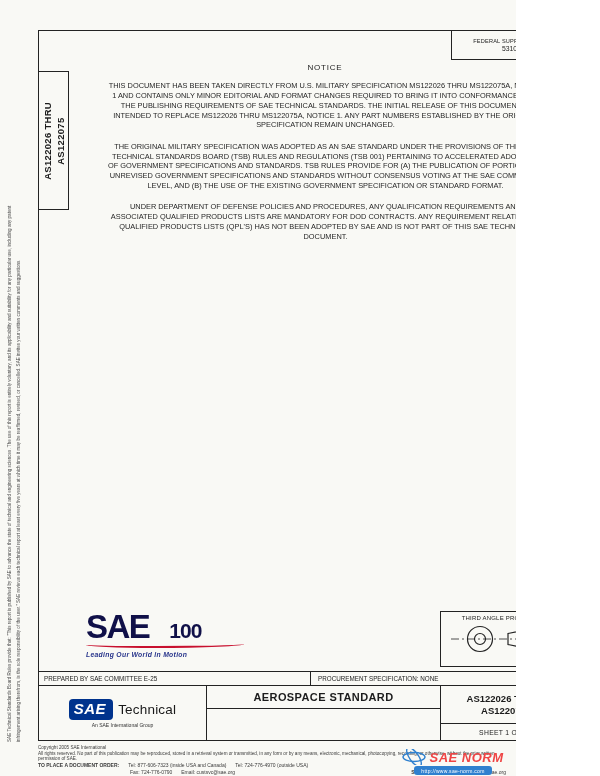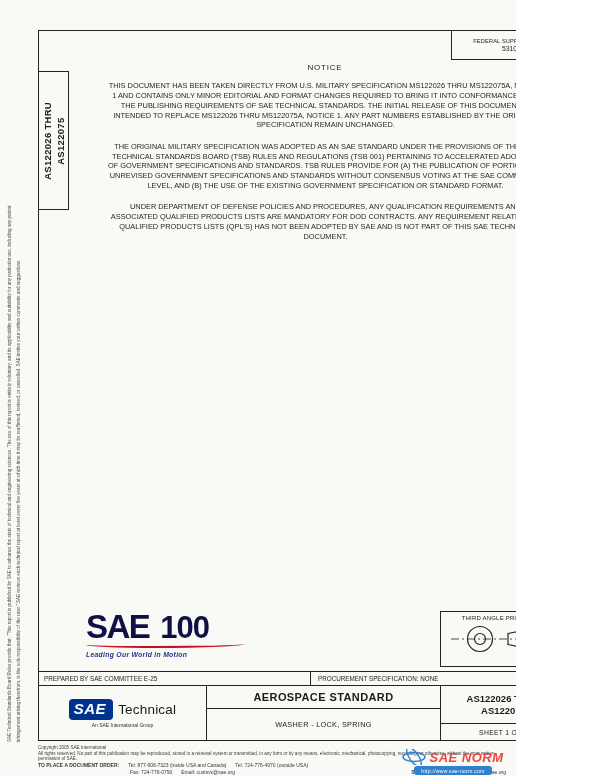--- a/index.html
+++ b/index.html
@@ -25,21 +25,21 @@
   .left-margin{position:absolute;left:6px;top:182px;width:19px;height:560px;writing-mode:vertical-rl;
                transform:rotate(180deg);font-size:4.6px;line-height:8.5px;color:#4a4a4a;}
   .rot-right{position:absolute;left:550px;writing-mode:vertical-rl;transform:rotate(180deg);
              font-size:6.6px;letter-spacing:.8px;color:#2b2b2b;white-space:nowrap;}
   .reaffirmed{top:468px;}
   .issued{top:590px;}
   
   .sae100{position:absolute;left:86px;top:610px;width:170px;}
   .sae100-row{display:flex;align-items:baseline;color:#101048;}
   .sae100-sae{font-weight:bold;font-size:33px;letter-spacing:-1.5px;line-height:1;}
-  .sae100-num{font-weight:bold;font-size:31px;margin-left:11px;letter-spacing:-1px;line-height:1;}
+  .sae100-num{font-weight:bold;font-size:21px;margin-left:20px;letter-spacing:-1px;line-height:1;}
   .swoosh{width:158px;height:5px;border-bottom:2.5px solid #c8102e;border-radius:0 0 90% 70%;margin-top:-2px;}
   .tagline{font-size:6.8px;font-style:italic;font-weight:bold;color:#27348b;margin-top:3px;letter-spacing:.3px;}
   
   .ta-box{position:absolute;left:440px;top:611px;width:128px;height:56px;border:1.3px solid #232323;box-sizing:border-box;}
   .ta-label{font-size:6px;text-align:center;padding-top:2.5px;letter-spacing:.2px;}
   .ta-box svg{display:block;margin:2px auto 0;}
   
   .ftable{position:absolute;left:38px;top:671px;width:529px;height:70px;border:1.5px solid #232323;
           box-sizing:border-box;display:flex;flex-direction:column;background:#f9f9f5;}
   .frow1{height:13px;border-bottom:1.2px solid #232323;display:flex;font-size:6.3px;}
@@ -131,21 +131,20 @@
     <div class="frow2">
       <div class="cell-logo">
         <div class="aero-row">
           <span class="sae-badge">SAE</span>
           <span class="aero-word">Technical</span>
         </div>
         <div class="aero-sub">An SAE International Group</div>
       </div>
       <div class="cell-title">
         <div class="title-top">AEROSPACE STANDARD</div>
-        <div class="title-bottom">WASHER - LOCK, SPRING</div>
       </div>
       <div class="cell-num">
         <div class="num-top">
           <div>AS122026 THRU</div>
           <div>AS122075</div>
         </div>
         <div class="num-bottom">SHEET 1 OF 2</div>
       </div>
     </div>
   </div>

